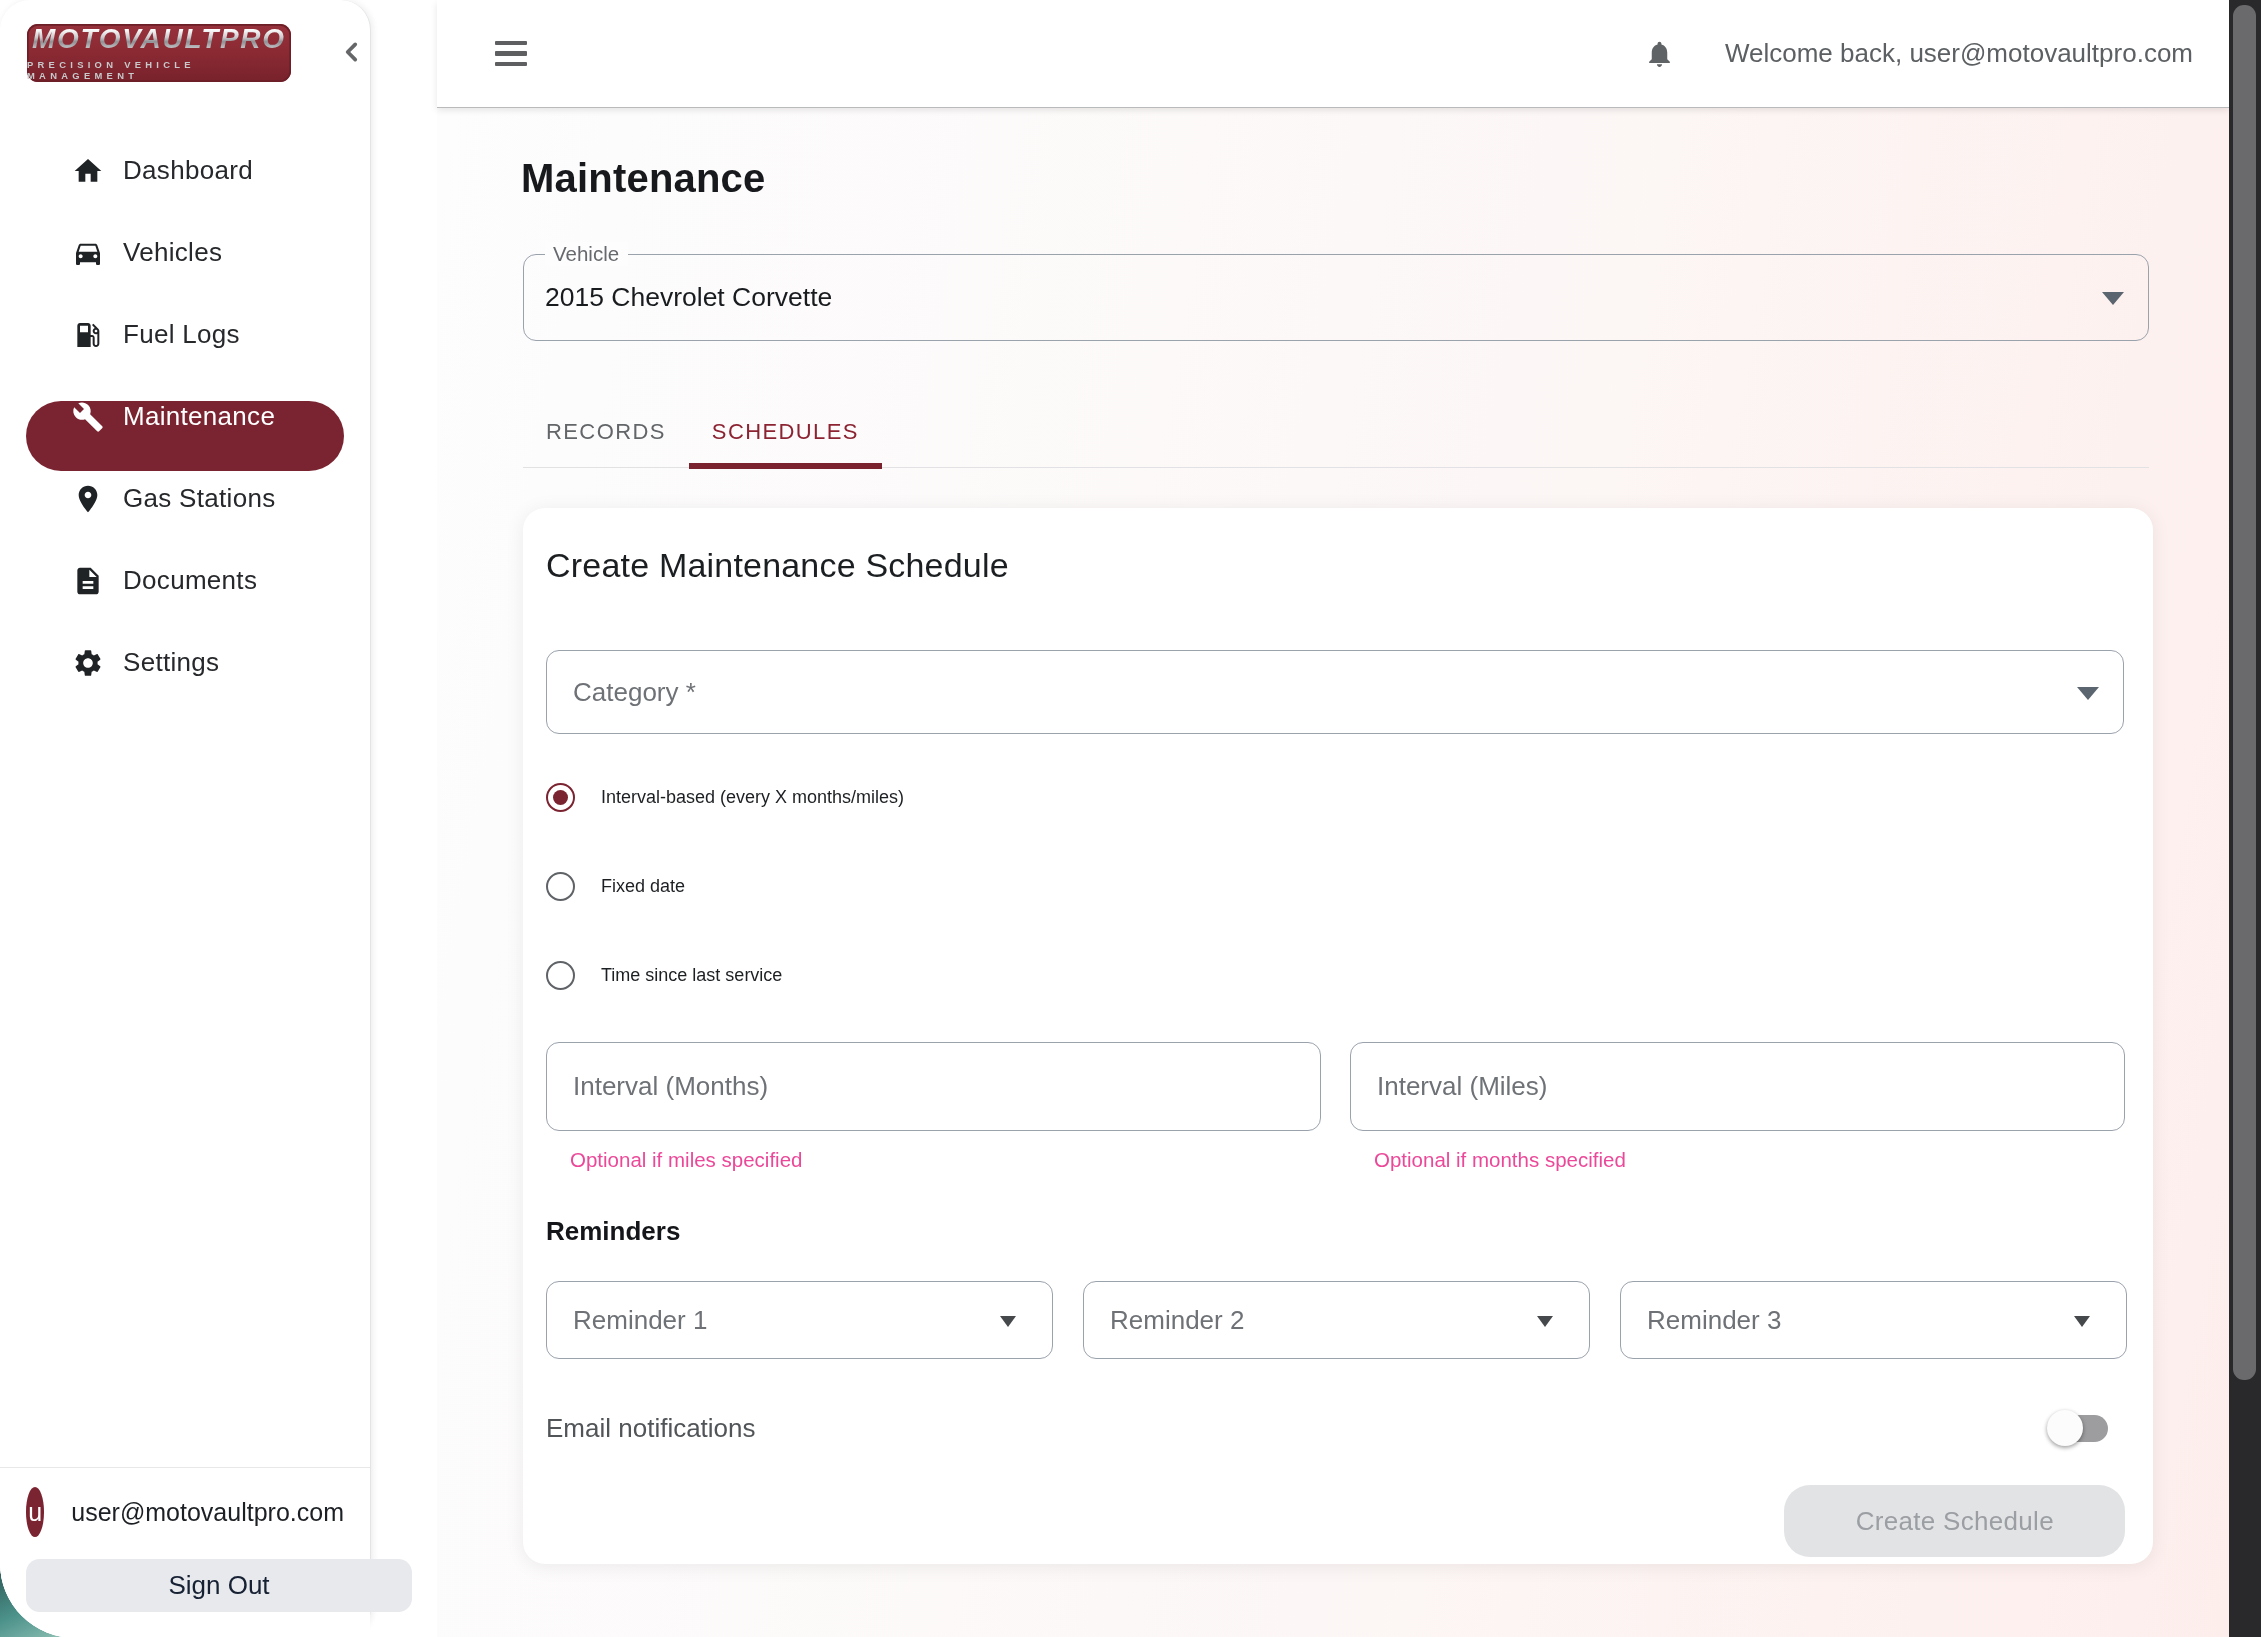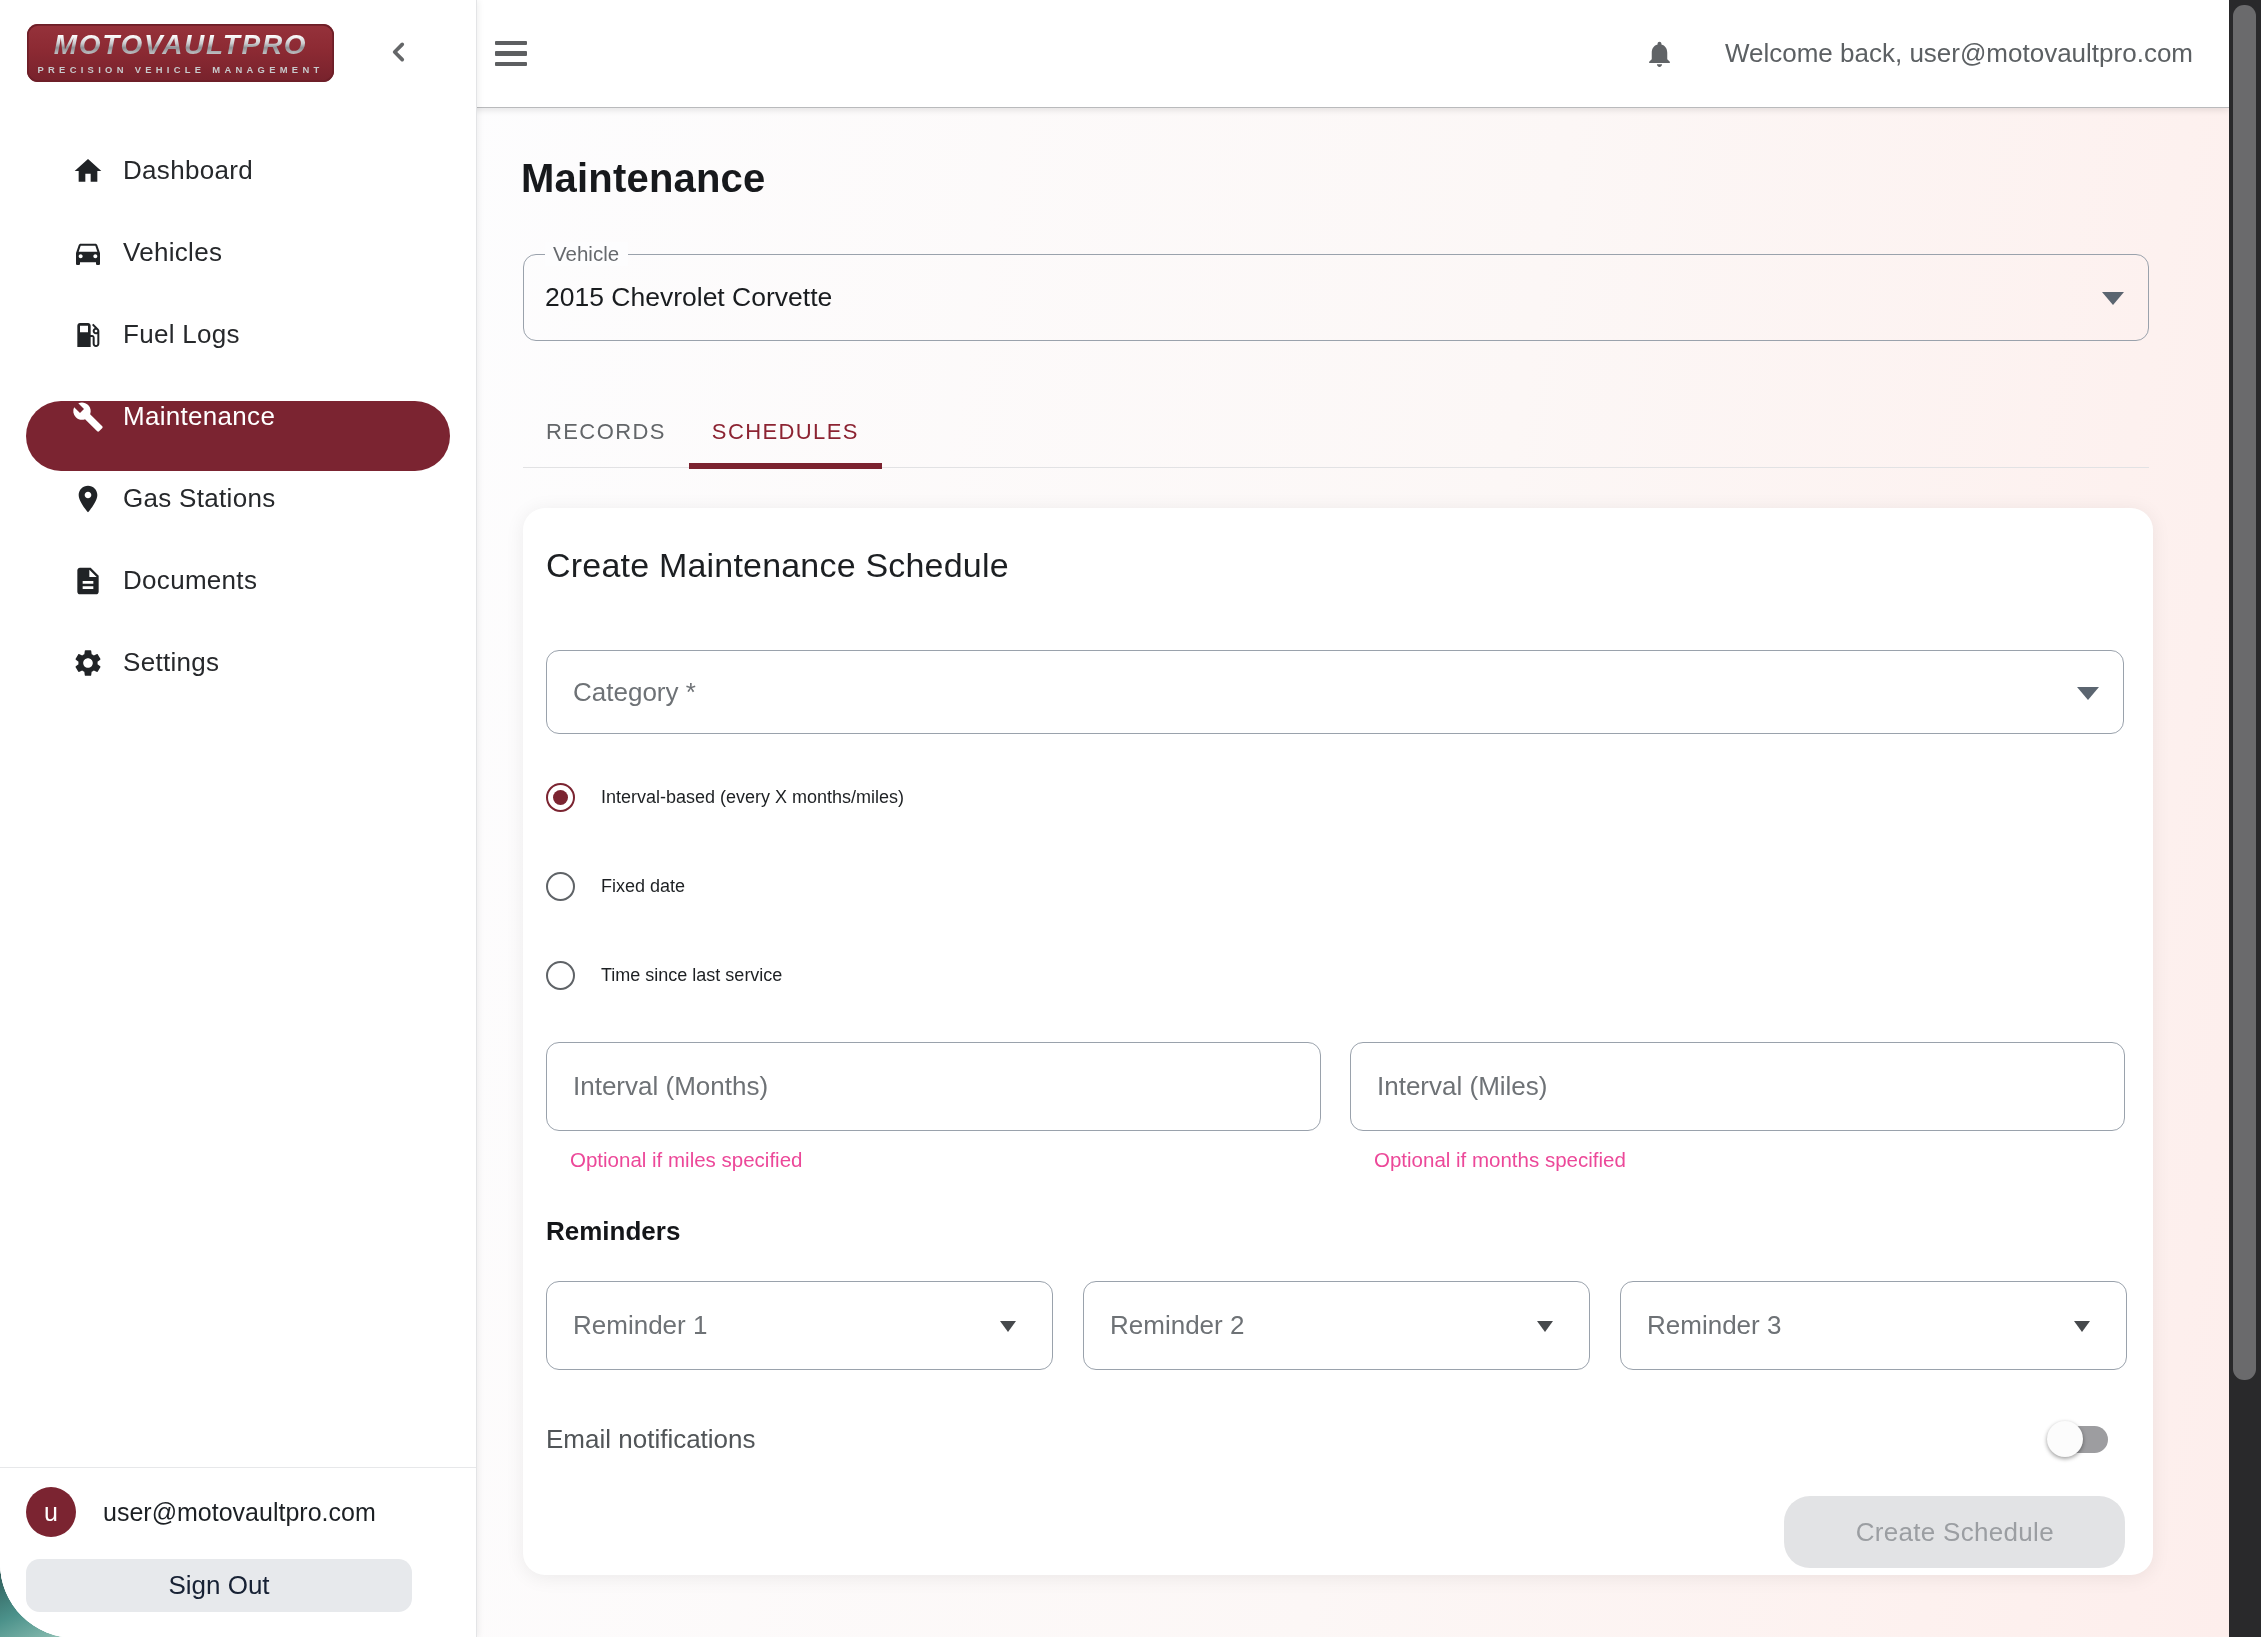--- a/index.html
+++ b/index.html
@@ -8,22 +8,22 @@
 
   .screen { position:relative; width:2261px; height:1638px; }
 
   
   .corner-wallpaper { position:absolute; left:0; bottom:0; width:111px; height:111px;
     background:linear-gradient(155deg,#25312f 0%,#33625f 30%,#4b918a 58%,#7db4a9 80%,#d8e9df 100%); }
 
   .app { position:absolute; inset:0; background:#fff; border-bottom-left-radius:75px; overflow:hidden; }
 
   
-  .sidebar { position:absolute; left:0; top:0; width:477px; height:100%; background:#fff;
-    border-right:0.9px solid #e3e4e6; box-shadow:1.7px 0 6.8px rgba(0,0,0,.07); z-index:5; }
+  .sidebar { position:absolute; left:0; top:0; width:371px; height:100%; background:#fff;
+    border-right:0.9px solid #e3e4e6; box-shadow:1.7px 0 6.8px rgba(0,0,0,.07); z-index:5;border-radius:30px; }
 
   .logo-row { display:flex; align-items:center; padding:24px 0 0 27px; }
   .logo-badge { width:307px; height:58px; border-radius:11px;
     background:linear-gradient(180deg,#96323b 0%,#8c2a33 45%,#77222c 100%);
     display:flex; flex-direction:column; align-items:center; justify-content:center;
     box-shadow:inset 0 0 0 1.7px #6d1f28; }
   .logo-title { font-size:28px; font-weight:bold; font-style:italic; letter-spacing:1.7px; line-height:1;
     background:linear-gradient(180deg,#ffffff 15%,#c9c9cc 45%,#8f9094 60%,#e8e8ea 100%);
     -webkit-background-clip:text; background-clip:text; color:transparent; }
   .logo-sub { font-size:9.4px; font-weight:bold; letter-spacing:4.3px; color:#c7c9cb; margin-top:5.1px; }
@@ -108,21 +108,21 @@
   .interval-col { display:flex; flex-direction:column; }
   .interval-field { width:775px; height:89px; }
   .interval-field input { border:none; outline:none; width:700px; font-size:26px; font-family:inherit; color:#4d7c0f;
     background:transparent; }
   .interval-field input::placeholder { color:#6e7276; opacity:1; }
   .helper { margin:17px 0 0 24px; font-size:20.5px; color:#ec4899; }
 
   .reminders-label { margin-top:44px; font-size:26px; font-weight:bold; color:#141619; }
 
   .reminder-row { display:flex; gap:30px; margin-top:34px; }
-  .reminder-field { width:507px; height:89px; cursor:pointer; }
+  .reminder-field { width:507px; height:78px; cursor:pointer; }
   .reminder-field .native-arrow { position:absolute; right:36px; top:50%; margin-top:-4.3px; width:0; height:0;
     border-left:8.5px solid transparent; border-right:8.5px solid transparent; border-top:11px solid #46494c; }
 
   .email-row { display:flex; align-items:center; justify-content:space-between; margin-top:50px; padding-right:15.4px; }
   .email-label { font-size:26px; color:#515558; }
   .switch { position:relative; width:65px; height:38px; cursor:pointer; flex:none; }
   .switch-track { position:absolute; left:6.8px; right:3.4px; top:6px; height:26.5px; border-radius:13.7px; background:#9d9da0; }
   .switch-knob { position:absolute; left:0px; top:0.9px; width:36px; height:36px; border-radius:50%; background:#fcfcfc;
     box-shadow:0 1.7px 4.3px rgba(0,0,0,.4); }
 

